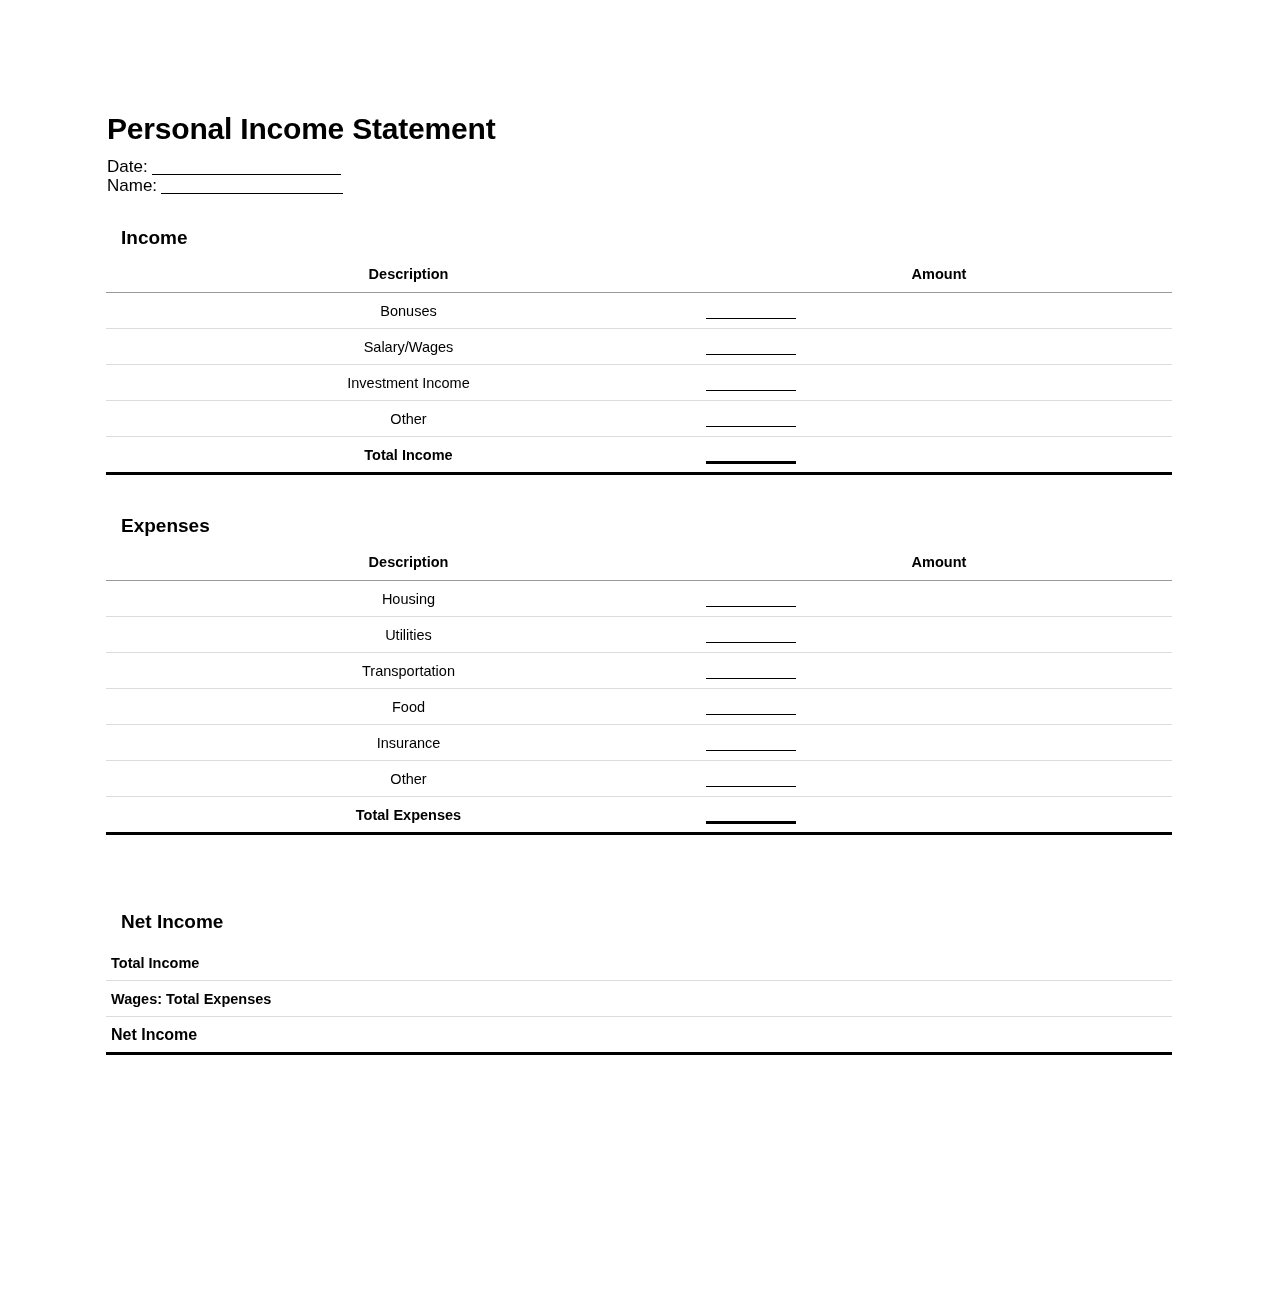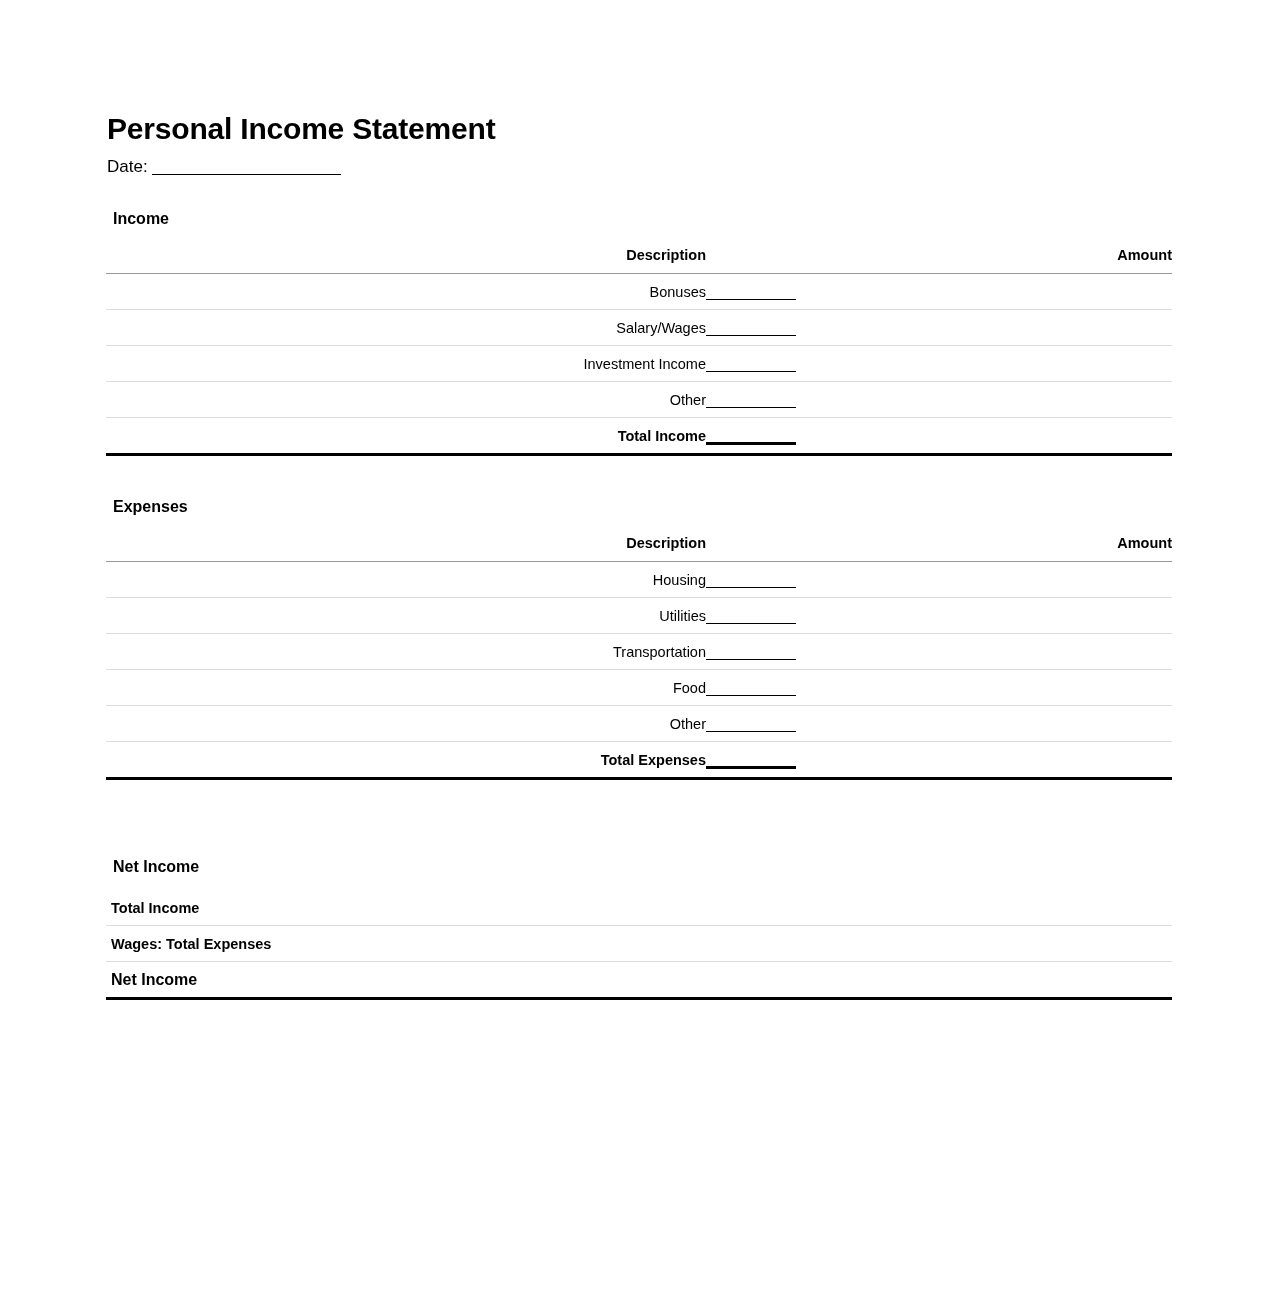--- a/index.html
+++ b/index.html
@@ -54,36 +54,36 @@
     border-bottom: 1.4px solid #000;
     vertical-align: -3px;
     margin-left: 4px;
   }
   .meta-rule.date { width: 189px; }
   .meta-rule.name { width: 182px; }
 
   
   .section { margin: 0; }
   .section-heading {
-    font-size: 16px;
+    font-size: 19px;
     font-weight: bold;
     line-height: 18px;
-    margin: 0 0 14px 7px;
+    margin: 0 0 14px 15px;
   }
 
   
   table.sheet {
     border-collapse: collapse;
     width: 1066px;
     table-layout: fixed;
   }
   table.sheet th,
   table.sheet td {
     padding: 0;
-    text-align: right;
+    text-align: center;
     vertical-align: middle;
   }
   col.c-desc { width: 600px; }
   col.c-amt  { width: 466px; }
 
   table.sheet thead th {
     font-size: 14.5px;
     font-weight: bold;
     height: 26px;
     padding-bottom: 5px;
@@ -152,20 +152,23 @@
 
 <div class="page">
   <div class="doc">
 
     <h1 class="doc-title">Personal Income Statement</h1>
 
     <div class="meta">
       <div class="meta-row">
         <span class="meta-label">Date:</span><span class="meta-rule date"></span>
       </div>
+      <div class="meta-row">
+        <span class="meta-label">Name:</span><span class="meta-rule name"></span>
+      </div>
     </div>
 
     <div class="section">
       <div class="section-heading">Income</div>
 
       <table class="sheet">
         <colgroup>
             <col class="c-desc">
             <col class="c-amt">
           </colgroup>
@@ -245,20 +248,26 @@
               <span class="blank"></span>
             </td>
           </tr>
           <tr>
             <td class="desc">Food</td>
             <td class="amt amt-expense">
               <span class="blank"></span>
             </td>
           </tr>
           <tr>
+            <td class="desc">Insurance</td>
+            <td class="amt amt-expense">
+              <span class="blank"></span>
+            </td>
+          </tr>
+          <tr>
             <td class="desc">Other</td>
             <td class="amt amt-expense">
               <span class="blank"></span>
             </td>
           </tr>
           <tr class="total">
             <td class="desc">Total Expenses</td>
             <td class="amt amt-expense">
               <span class="blank bold"></span>
             </td>

